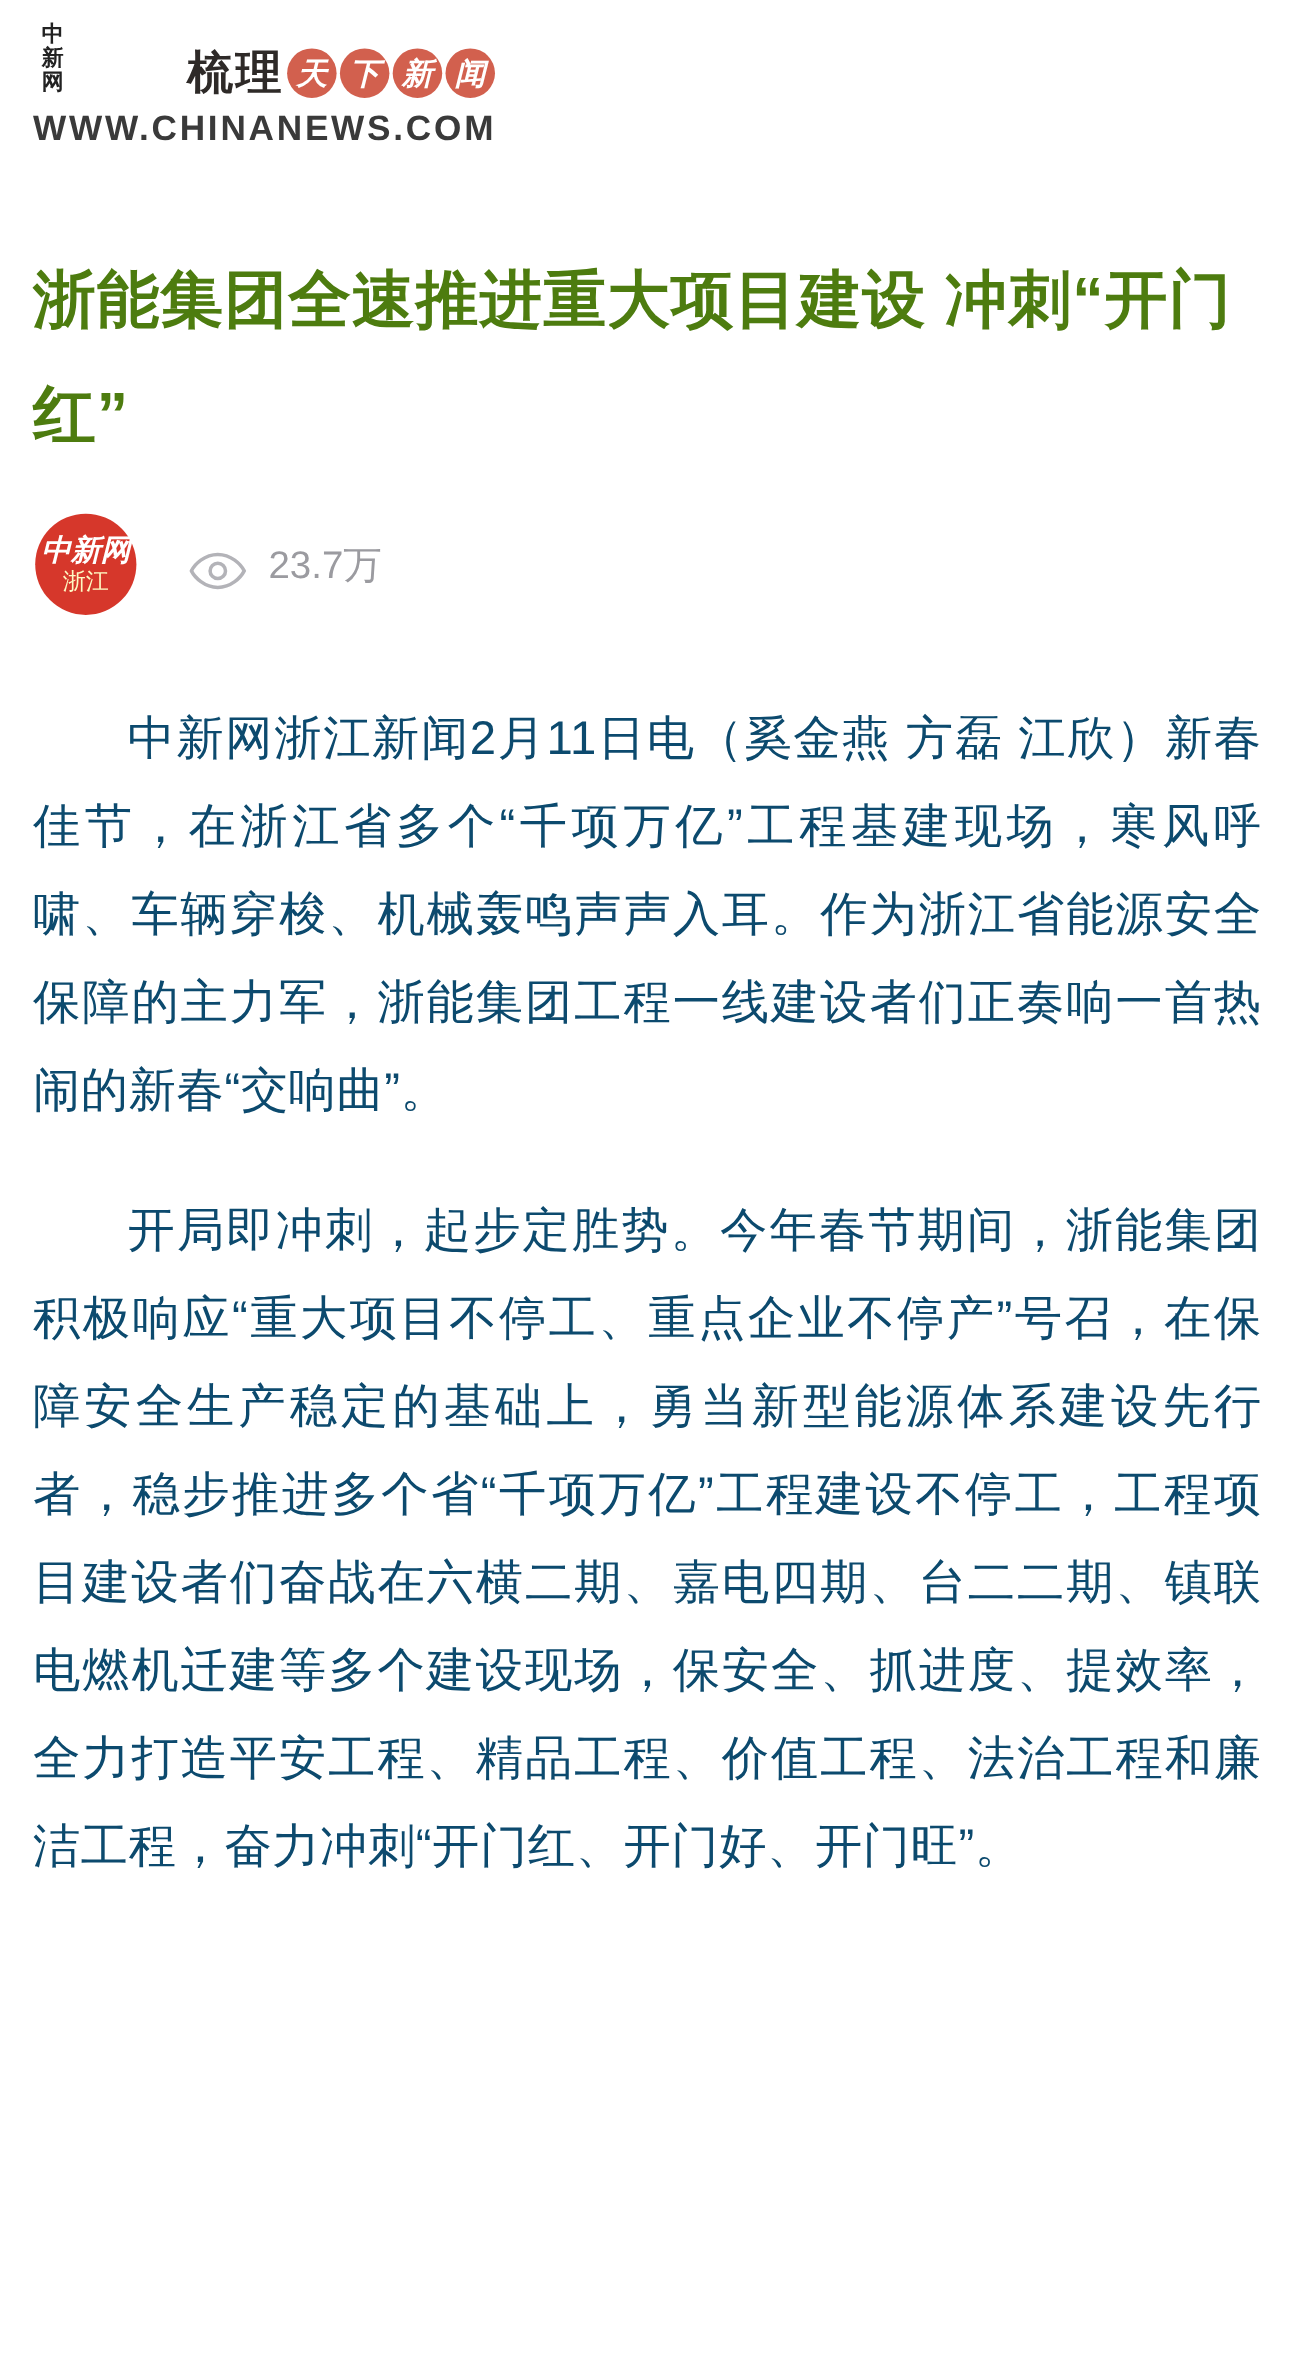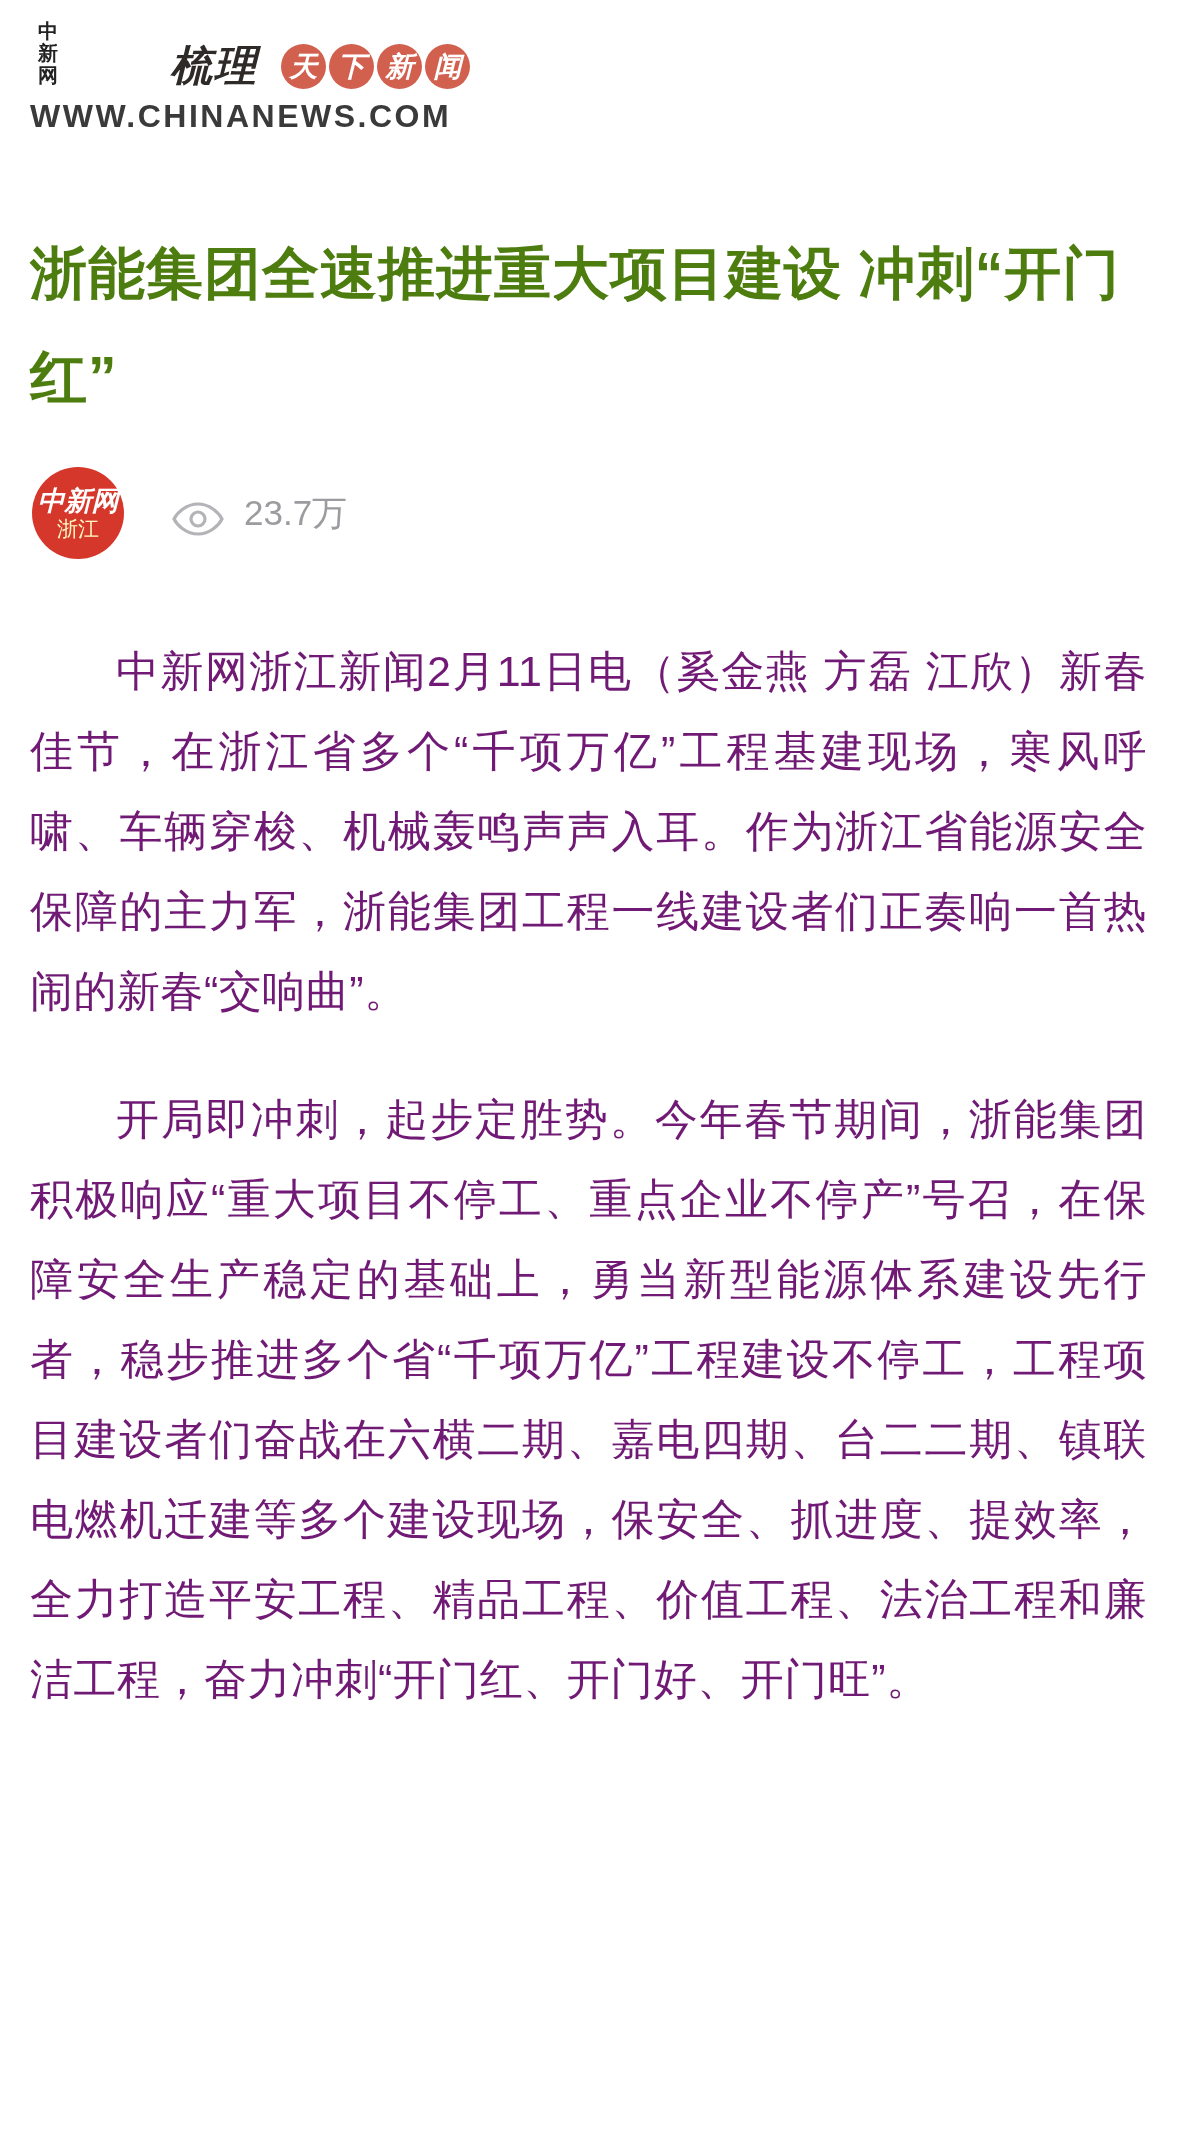--- a/index.html
+++ b/index.html
@@ -31,23 +31,23 @@
     margin: 6px 0 0 6px;
     font-size: 20px; line-height: 22px; font-weight: bold;
     color: #222;
     width: 24px; text-align: center;
     letter-spacing: 0;
     word-break: break-all;
   }
   .slogan { display: flex; align-items: center; margin: 24px 0 0 110px; }
   .slogan-prefix {
     font-family: "DejaVu Serif", serif;
-    font-style: italic; font-weight: bold;
+    font-weight: bold;
     font-size: 42px; color: #2e2a28; letter-spacing: 2px;
-    margin-right: 20px; white-space: nowrap;
+    margin-right: 0; white-space: nowrap;
   }
   .seal {
     width: 45px; height: 45px; border-radius: 50%;
     background: #d2604e; color: #fff;
     font-family: "DejaVu Serif", serif; font-style: italic; font-weight: bold;
     font-size: 28px; line-height: 45px; text-align: center;
     margin-left: 3px; flex: 0 0 auto;
   }
   .brand-url {
     margin-top: 4px;
@@ -92,21 +92,21 @@
   .views svg { display: block; }
   .views-count {
     margin-left: 20px;
     font-size: 35px; color: #9b9ba0; white-space: nowrap;
   }
 
   
   .article-body { margin: 72px 32px 0 30px; padding-bottom: 60px; }
   .article-body p {
     font-size: 43px; line-height: 80px;
-    color: #701a75;
+    color: #0c4a6e;
     text-align: justify;
     text-indent: 2em;
     letter-spacing: 0.5px;
     margin-bottom: 48px;
   }
   .article-body p:last-child { margin-bottom: 0; }
 </style>
 </head>
 <body>
 

